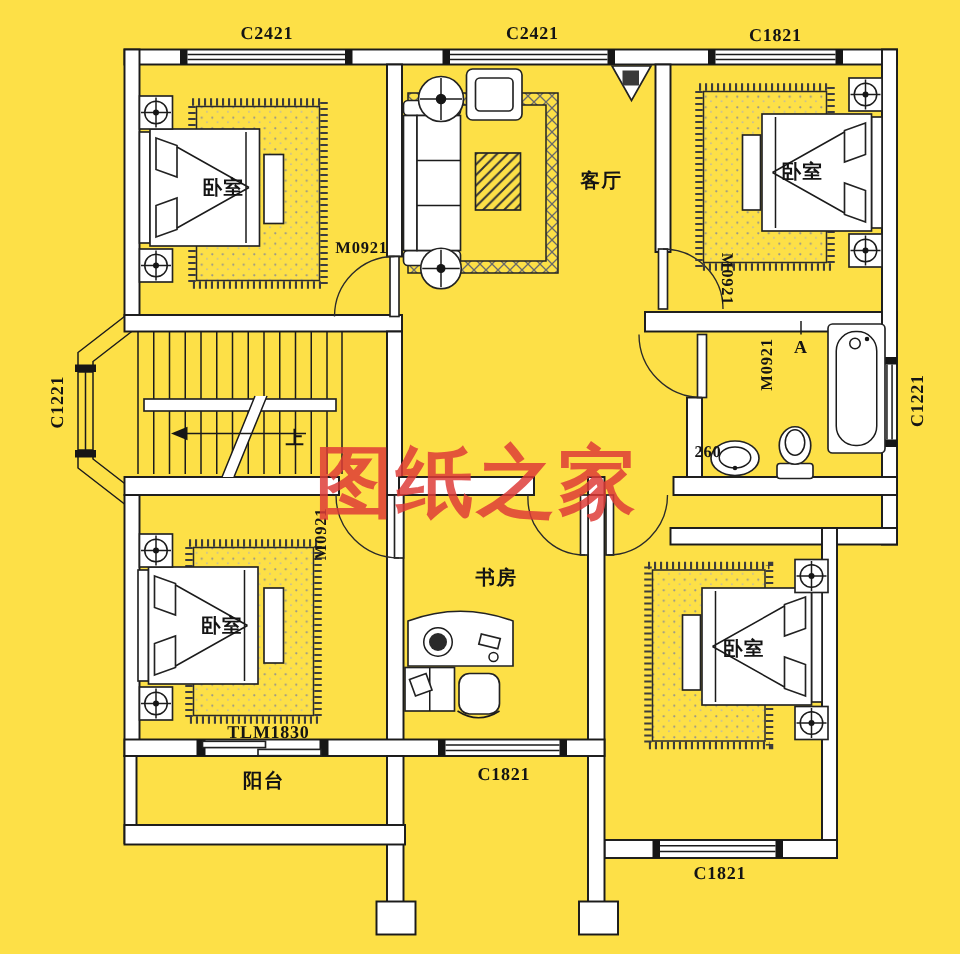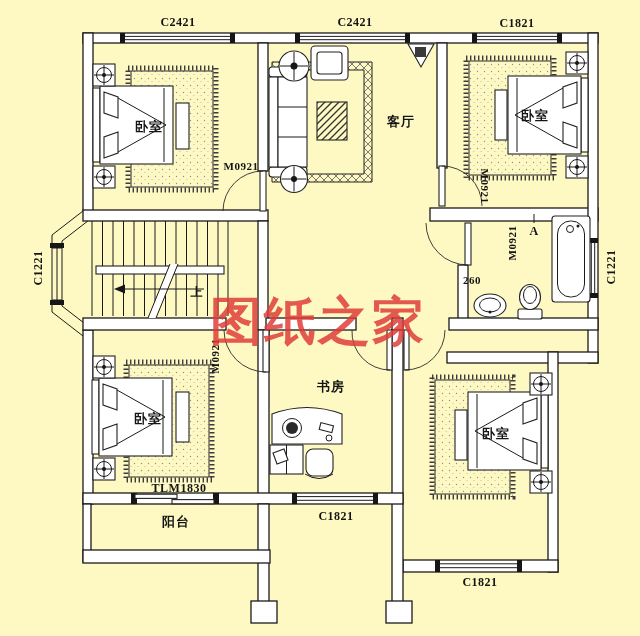--- a/index.html
+++ b/index.html
@@ -1,16 +1,16 @@
 <!DOCTYPE html>
 <html><head>
 <meta charset="utf-8">
 <style>
   html,body{margin:0;padding:0;background:#f5f5f5;}
-  .plan{position:relative;width:640px;height:636px;background:#fef9c3;overflow:hidden;
+  .plan{position:relative;width:640px;height:636px;background:#fde047;overflow:hidden;
         font-family:"Liberation Sans",sans-serif;}
   .plan svg{position:absolute;left:0;top:0;}
   .lbl{position:absolute;transform:translate(-50%,-50%);white-space:nowrap;
        color:#141414;font-weight:bold;line-height:1;}
   .tag{font-family:"Liberation Serif",serif;font-size:12px;letter-spacing:0.5px;}
   .tag.sm{font-size:11px;}
   .cn{font-family:"DejaVu Sans","Liberation Sans",sans-serif;font-size:13px;letter-spacing:1px;}
   .rot90{transform:translate(-50%,-50%) rotate(90deg);}
   .rot270{transform:translate(-50%,-50%) rotate(-90deg);}
   .watermark{position:absolute;left:318px;top:322px;transform:translate(-50%,-50%);
@@ -315,21 +315,21 @@
   <span class="lbl tag" style="left:517px;top:23px">C1821</span>
   <span class="lbl tag sm" style="left:241px;top:166px">M0921</span>
   <span class="lbl tag sm rot90" style="left:484px;top:186px">M0921</span>
   <span class="lbl tag sm rot270" style="left:512px;top:243px">M0921</span>
   <span class="lbl tag sm rot270" style="left:215px;top:356px">M0921</span>
   <span class="lbl tag rot270" style="left:38px;top:268px">C1221</span>
   <span class="lbl tag rot270" style="left:611px;top:267px">C1221</span>
   <span class="lbl tag" style="left:179px;top:488px">TLM1830</span>
   <span class="lbl tag" style="left:336px;top:516px">C1821</span>
   <span class="lbl tag" style="left:480px;top:582px">C1821</span>
-  <span class="lbl tag sm" style="left:472px;top:280px">260</span>
+  <span class="lbl tag sm" style="left:472px;top:302px">260</span>
   <span class="lbl tag" style="left:534px;top:231px">A</span>
   <span class="lbl cn" style="left:197px;top:292px;font-size:12px">上</span>
 
   <span class="lbl cn" style="left:149px;top:126px">卧室</span>
   <span class="lbl cn" style="left:401px;top:121px">客厅</span>
   <span class="lbl cn" style="left:535px;top:115px">卧室</span>
   <span class="lbl cn" style="left:148px;top:418px">卧室</span>
   <span class="lbl cn" style="left:331px;top:386px">书房</span>
   <span class="lbl cn" style="left:496px;top:433px">卧室</span>
   <span class="lbl cn" style="left:176px;top:521px">阳台</span>

